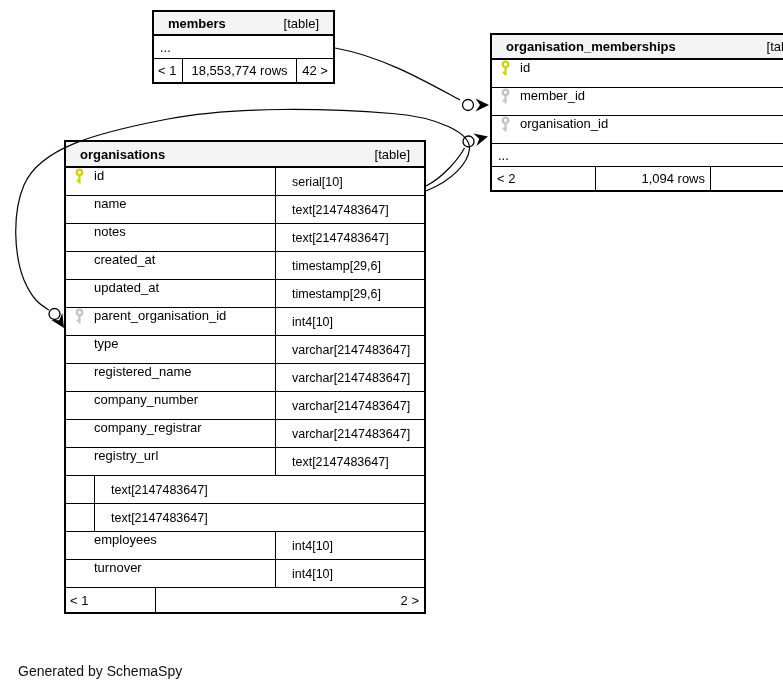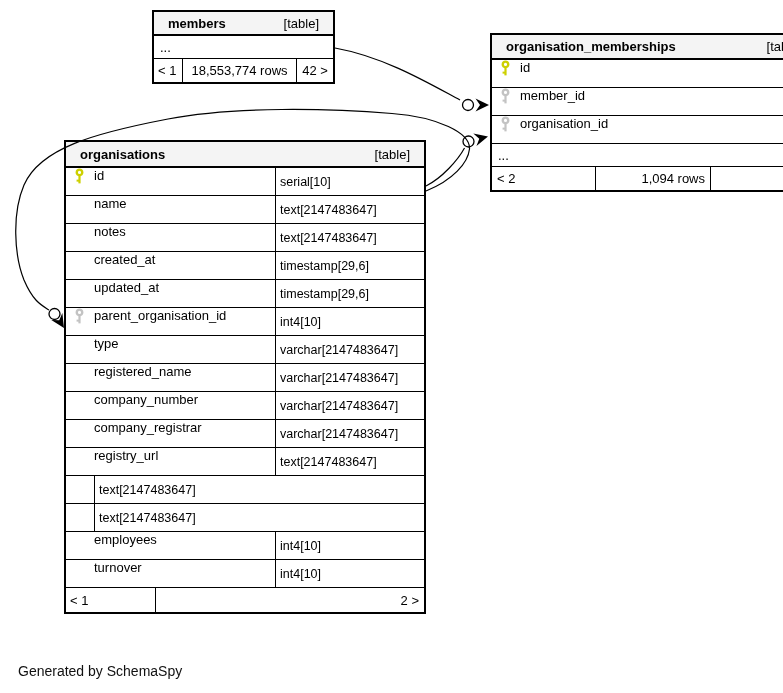--- a/index.html
+++ b/index.html
@@ -20,21 +20,21 @@
   .tname { font-weight:bold; }
   .ttag  { font-weight:normal; margin-left:12px; }
   .trow {
     display:flex; align-items:flex-start; height:28px;
     border-bottom:1px solid #000; font-size:13px; white-space:nowrap;
   }
   .keyspot { width:20px; margin-left:8px; display:flex; align-items:center; flex:none; }
   .cname { flex:1; overflow:hidden; }
   .ctype {
     width:149px; flex:none; align-self:stretch; display:flex; align-items:center;
-    border-left:1px solid #000; padding-left:4px; font-size:12.5px; overflow:hidden;
+    border-left:1px solid #000; padding-left:16px; font-size:12.5px; overflow:hidden;
   }
   .ellipsisrow {
     display:flex; align-items:center; height:23px; border-bottom:1px solid #000;
     font-size:13px; padding-left:6px;
   }
   .tfoot { display:flex; align-items:stretch; font-size:13px; }
   .fc { display:flex; align-items:center; overflow:hidden; white-space:nowrap; }
   .fc.bdr { border-right:1px solid #000; }
 
   

